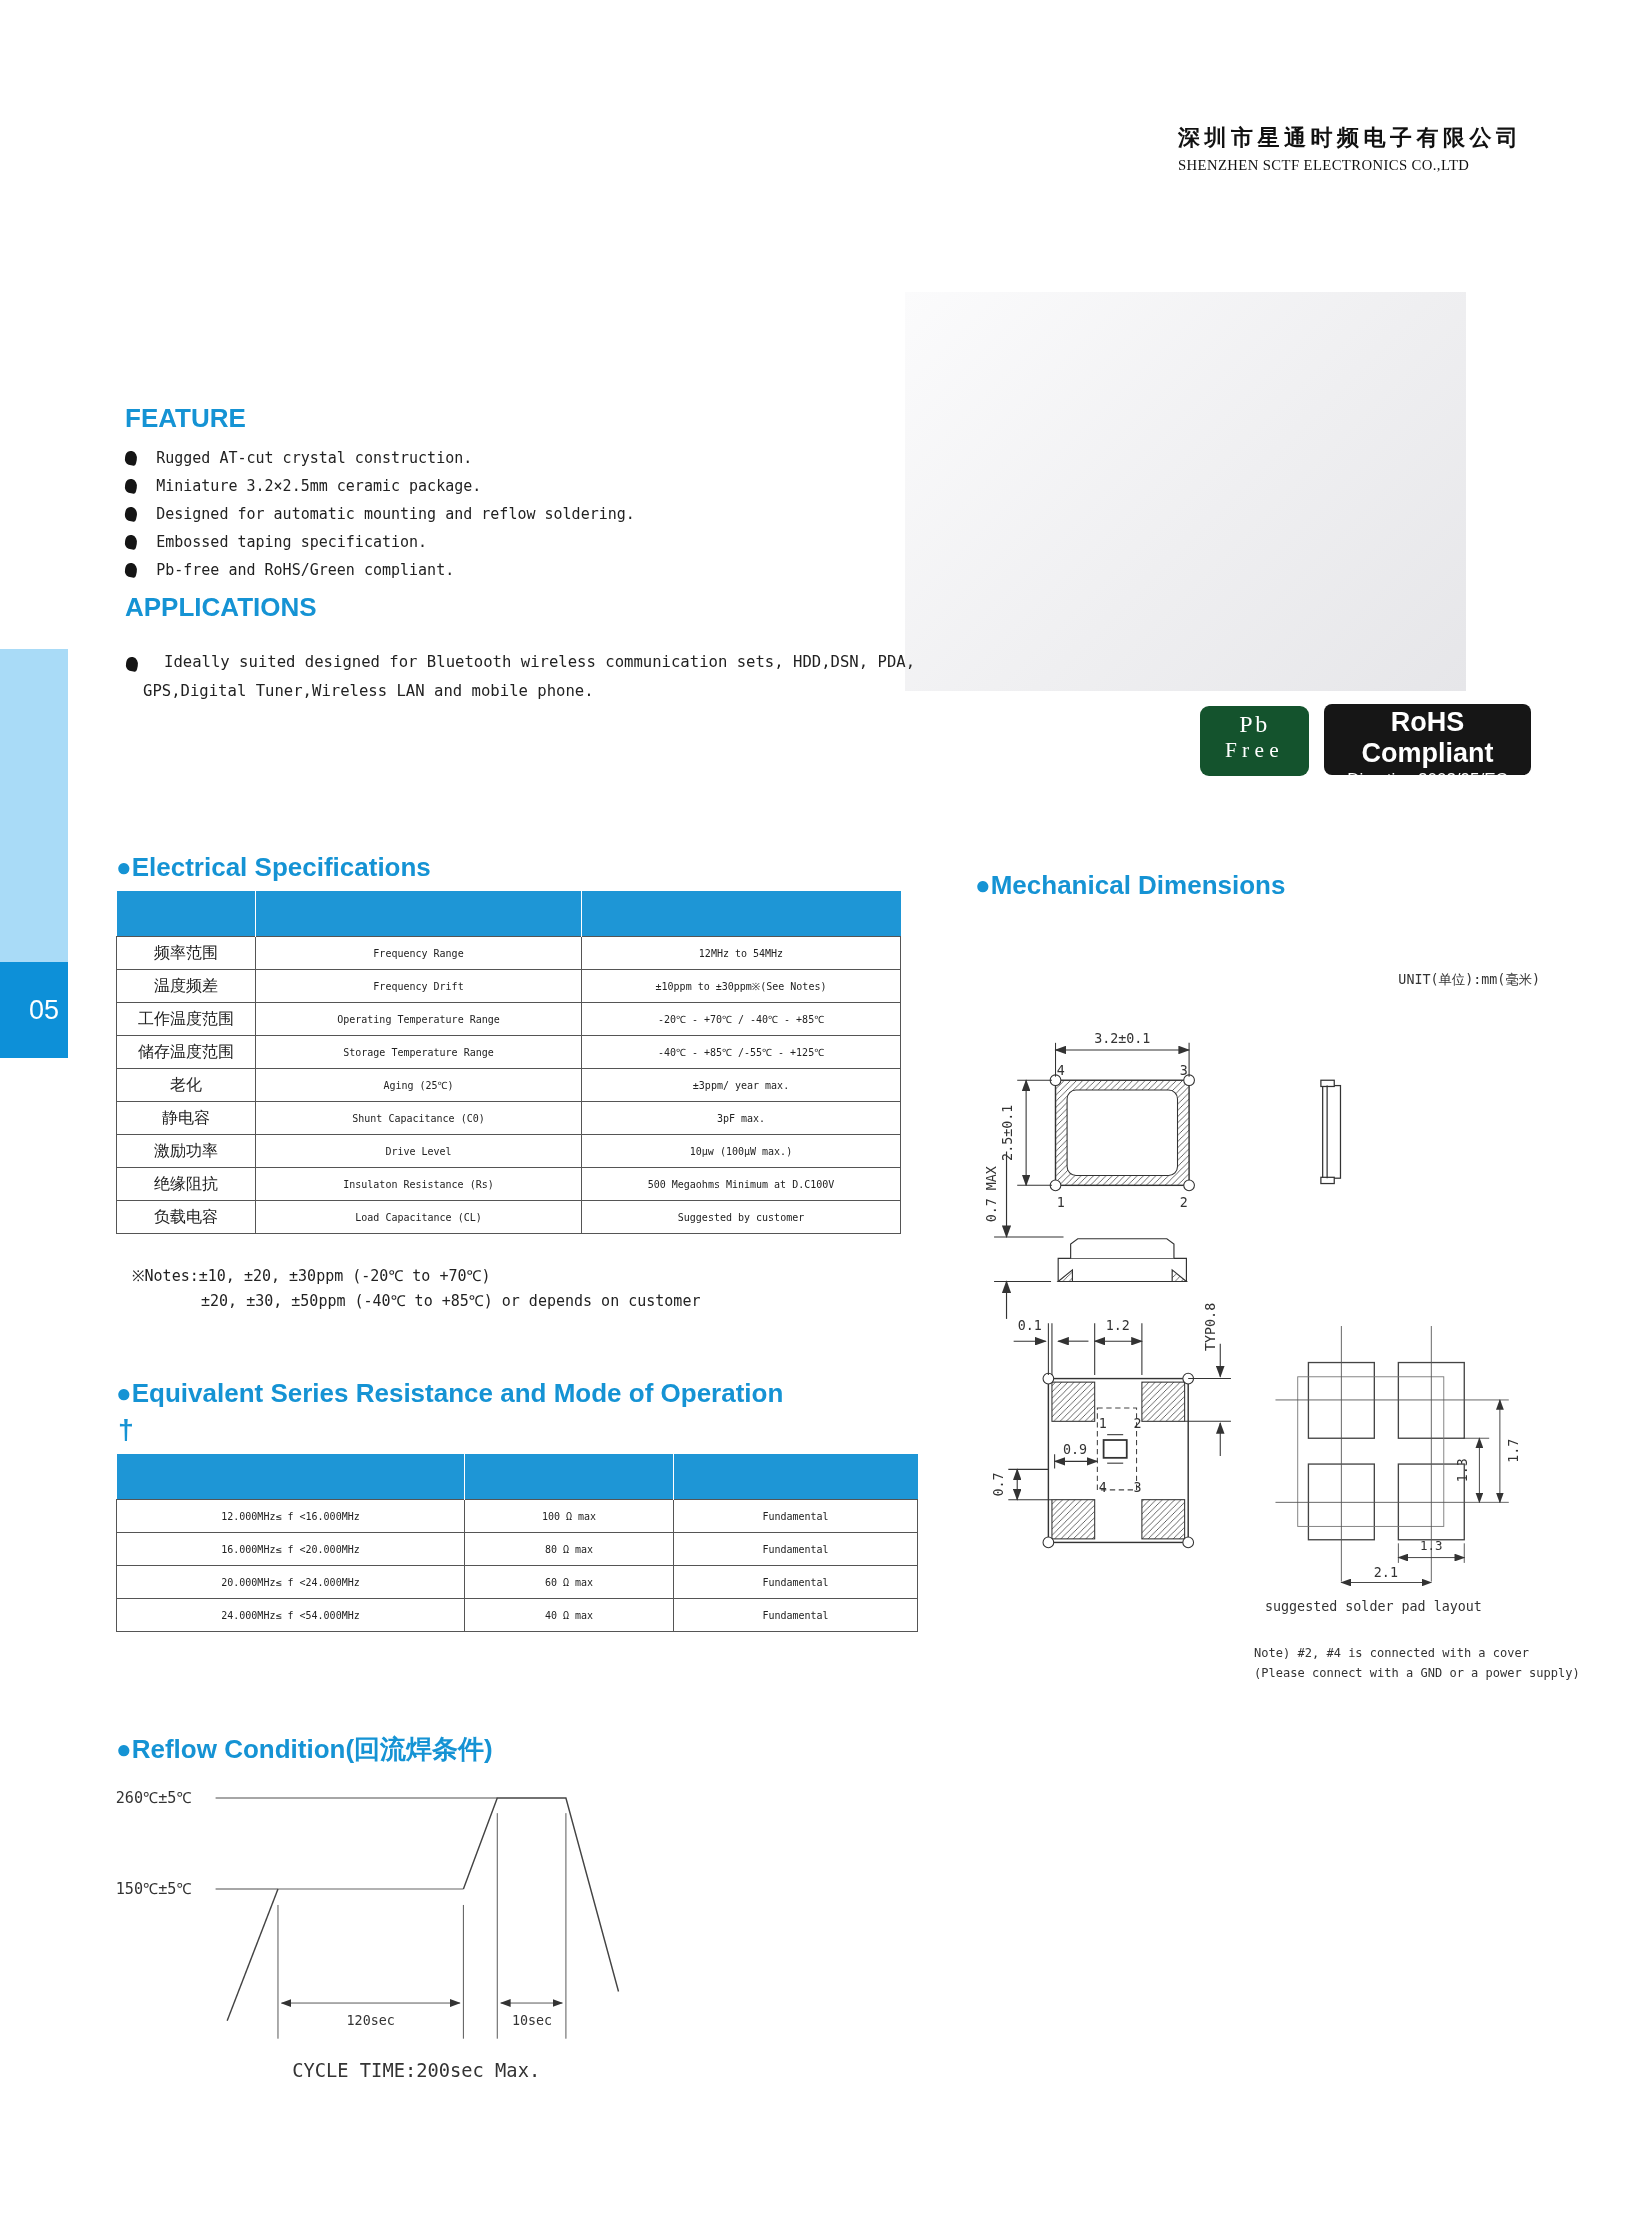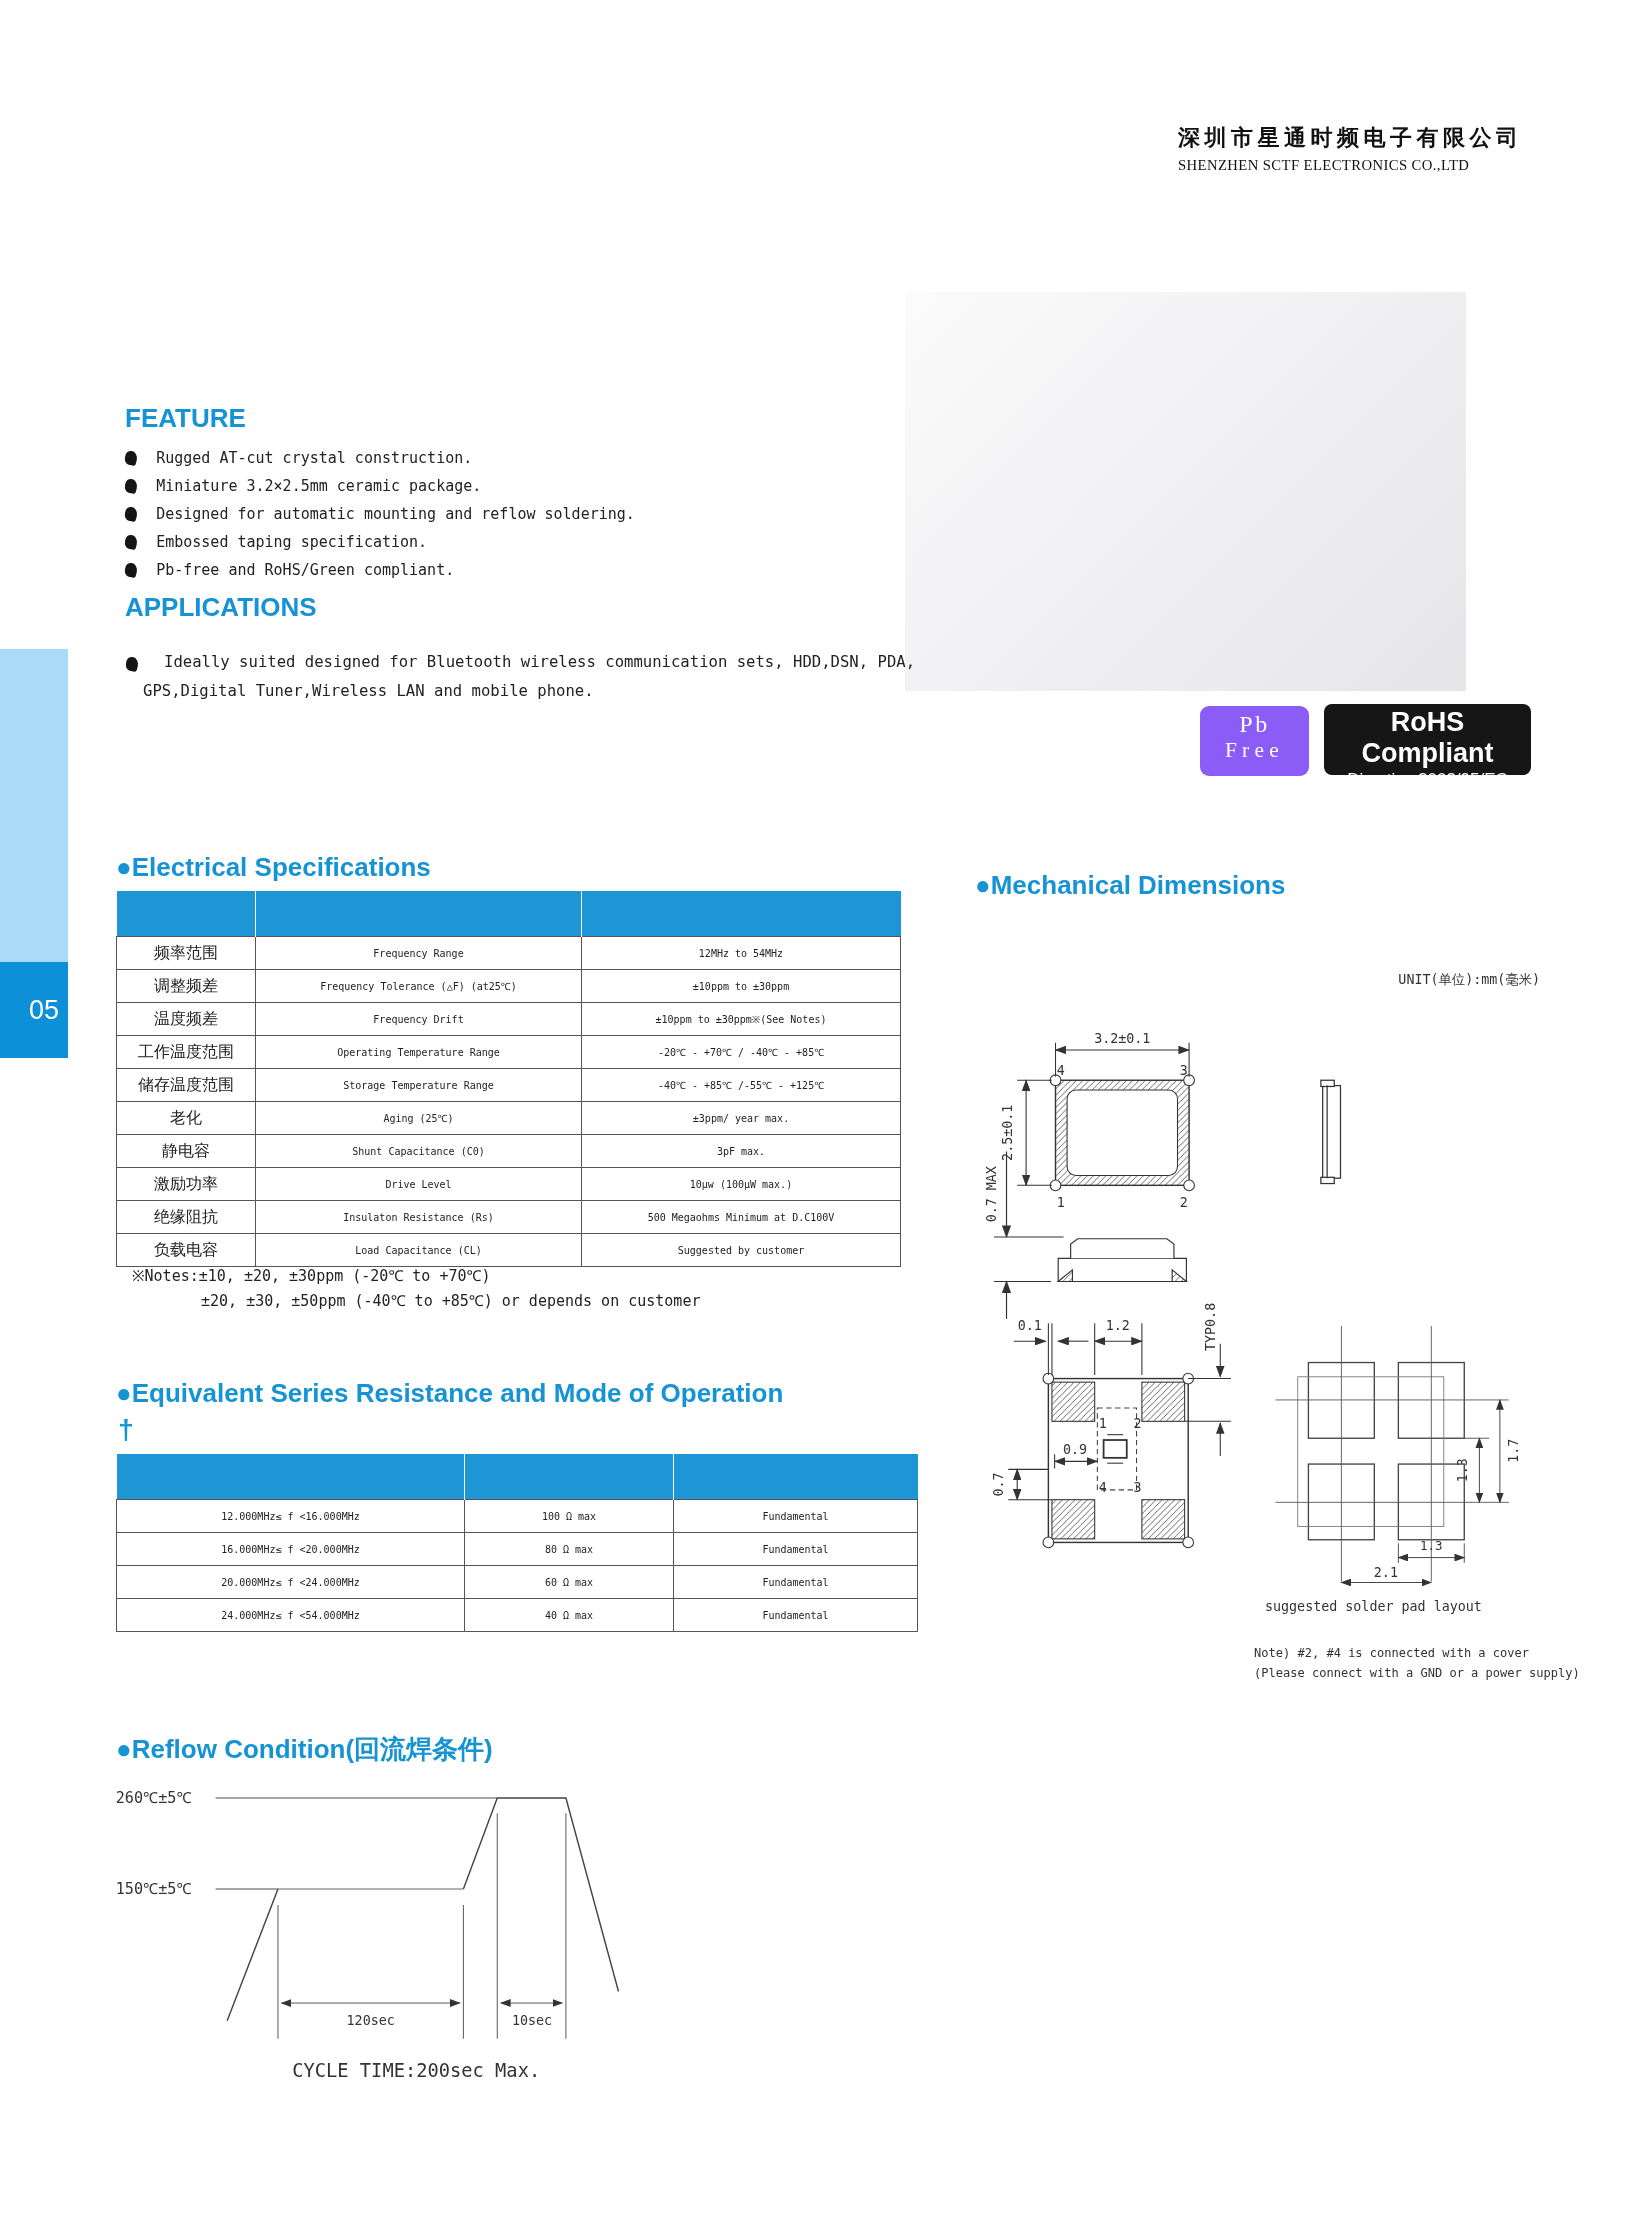--- a/index.html
+++ b/index.html
@@ -29,21 +29,21 @@
   .b-icon{display:inline-block;width:11.6px;height:14.3px;background:#151515;
           border-radius:70% 85% 25% 65%/55% 80% 30% 70%;transform:rotate(12deg);
           margin-right:19.6px;flex:0 0 11.6px;}
   .app-line1{position:absolute;left:164px;top:653px;font-size:15.6px;white-space:nowrap;}
   .app-line2{position:absolute;left:143px;top:682px;font-size:15.6px;white-space:nowrap;}
   .app-bullet{position:absolute;left:126px;top:657px;}
   
   .photo{position:absolute;left:905px;top:292px;width:561px;height:399px;
          background:linear-gradient(135deg,#fbfbfc 0%,#efeff1 55%,#e6e6e9 100%);}
   
-  .pb-badge{position:absolute;left:1200px;top:706px;width:109px;height:70px;background:#8b5cf6;
+  .pb-badge{position:absolute;left:1200px;top:706px;width:109px;height:70px;background:#14532d;
          border-radius:9px;color:#fff;font-family:"Liberation Serif",serif;text-align:center;box-sizing:border-box;}
   .pb-l1{font-size:24px;letter-spacing:2.7px;margin-top:5.3px;}
   .pb-l2{font-size:21.4px;letter-spacing:5.3px;}
   .rohs-badge{position:absolute;left:1324px;top:704px;width:207px;height:71px;background:#161616;
          border-radius:8px;color:#fff;font-family:"Liberation Sans",sans-serif;text-align:center;box-sizing:border-box;}
   .rohs-l1{font-size:27px;font-weight:600;margin-top:3px;}
   .rohs-l2{font-size:17px;margin-top:0.9px;}
   
   table.spec{position:absolute;border-collapse:collapse;table-layout:fixed;background:#fff;}
   .elec-table{left:116px;top:891px;width:784px;}
@@ -129,25 +129,20 @@
     <tbody>
         <tr>
       <th></th>
       <th></th>
       <th></th>
     </tr>
     <tr>
           <td class="cn">频率范围</td>
           <td>Frequency Range</td>
           <td>12MHz to 54MHz</td>
-        </tr>
-    <tr>
-          <td class="cn">调整频差</td>
-          <td>Frequency Tolerance (△F) (at25℃)</td>
-          <td>±10ppm to ±30ppm</td>
         </tr>
     <tr>
           <td class="cn">温度频差</td>
           <td>Frequency Drift</td>
           <td>±10ppm to ±30ppm※(See Notes)</td>
         </tr>
     <tr>
           <td class="cn">工作温度范围</td>
           <td>Operating Temperature Range</td>
           <td>-20℃ - +70℃ / -40℃ - +85℃</td>

